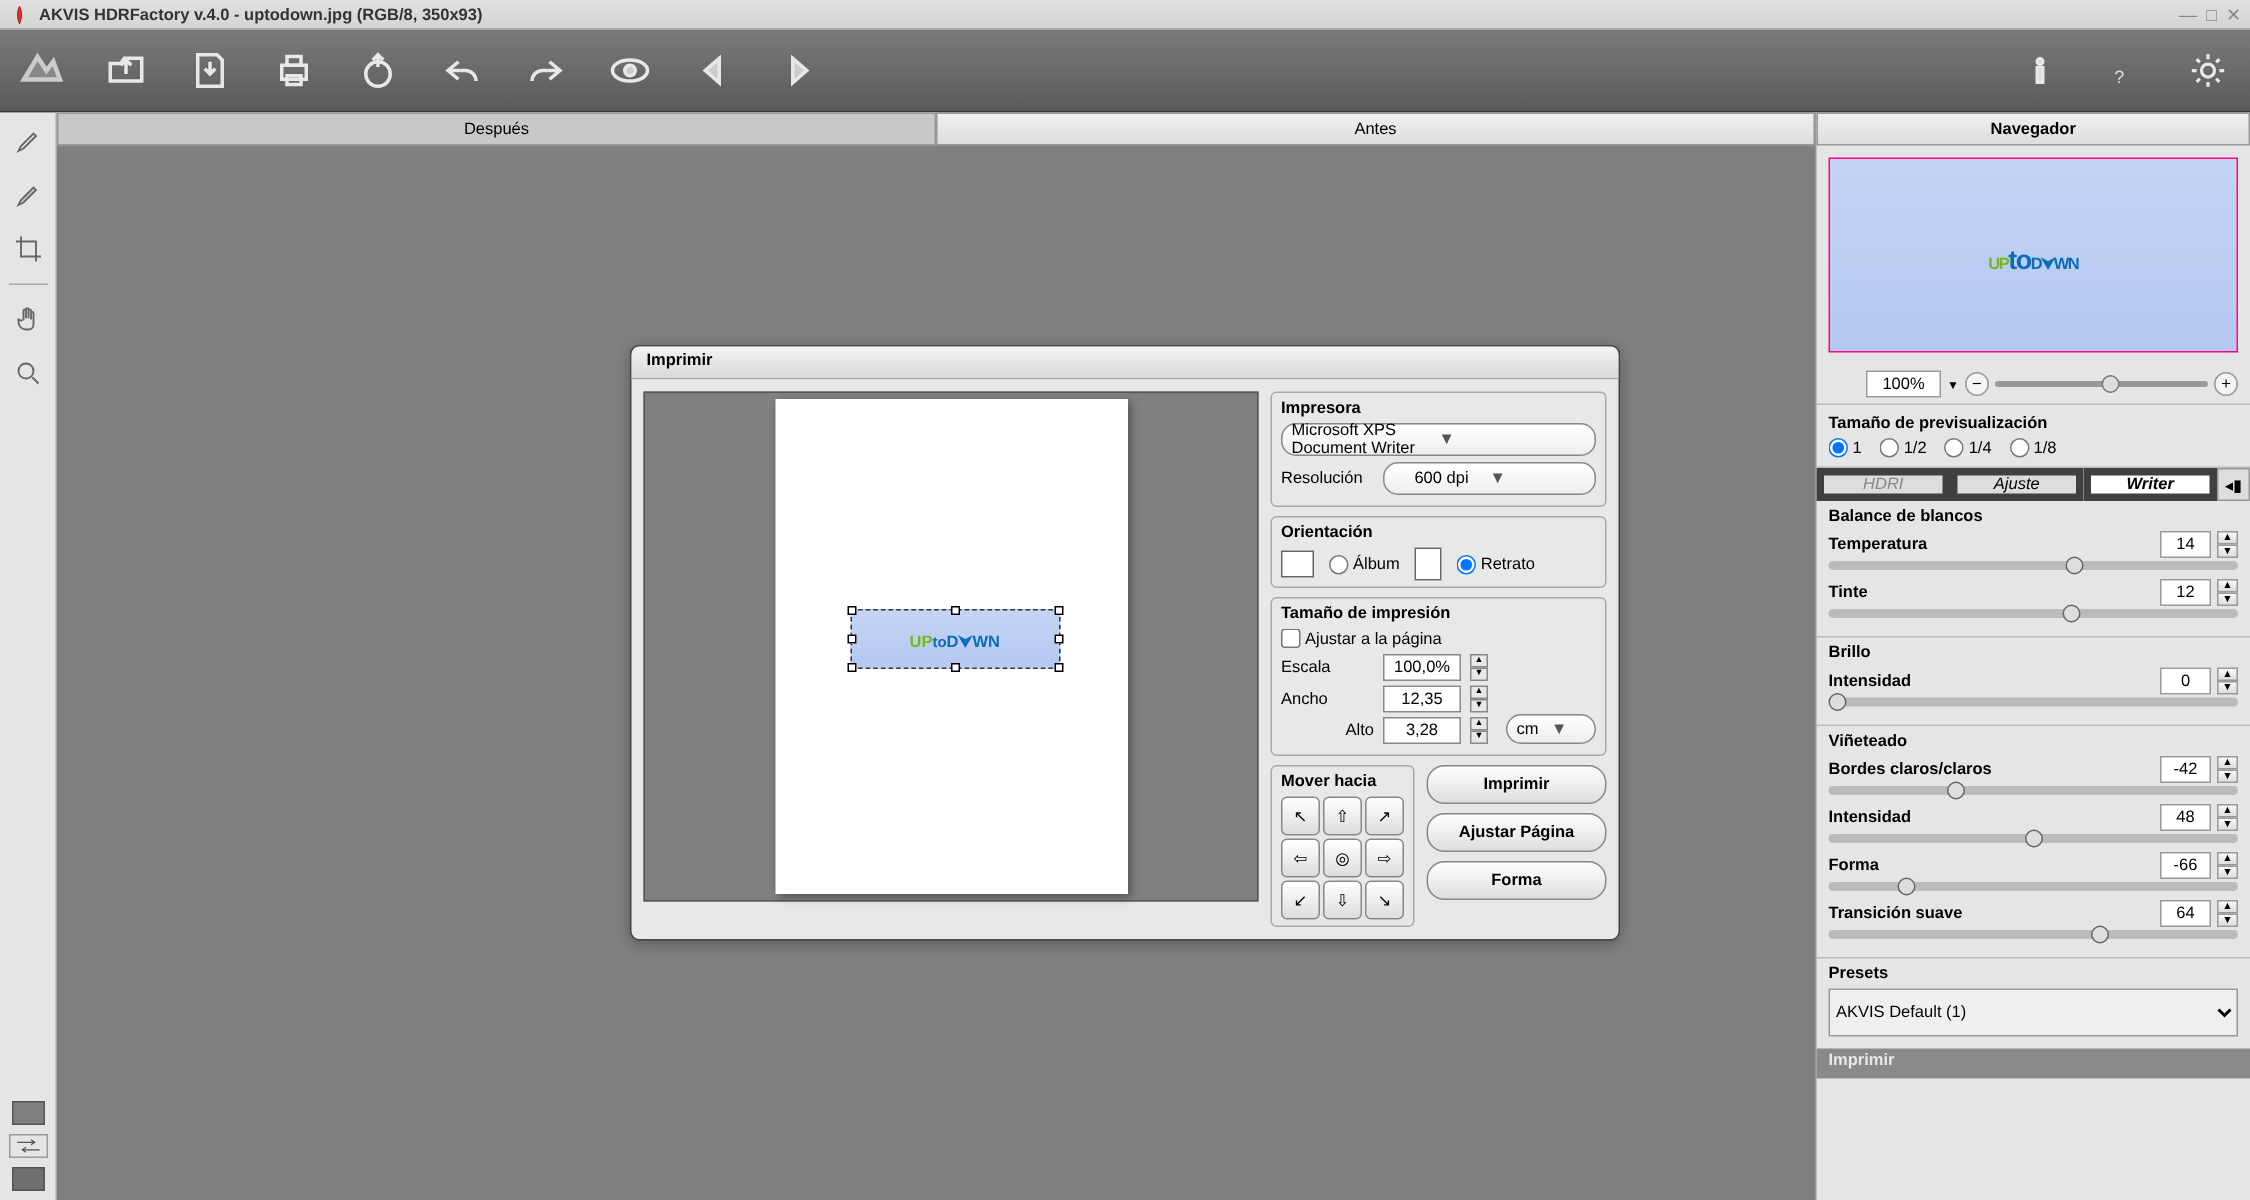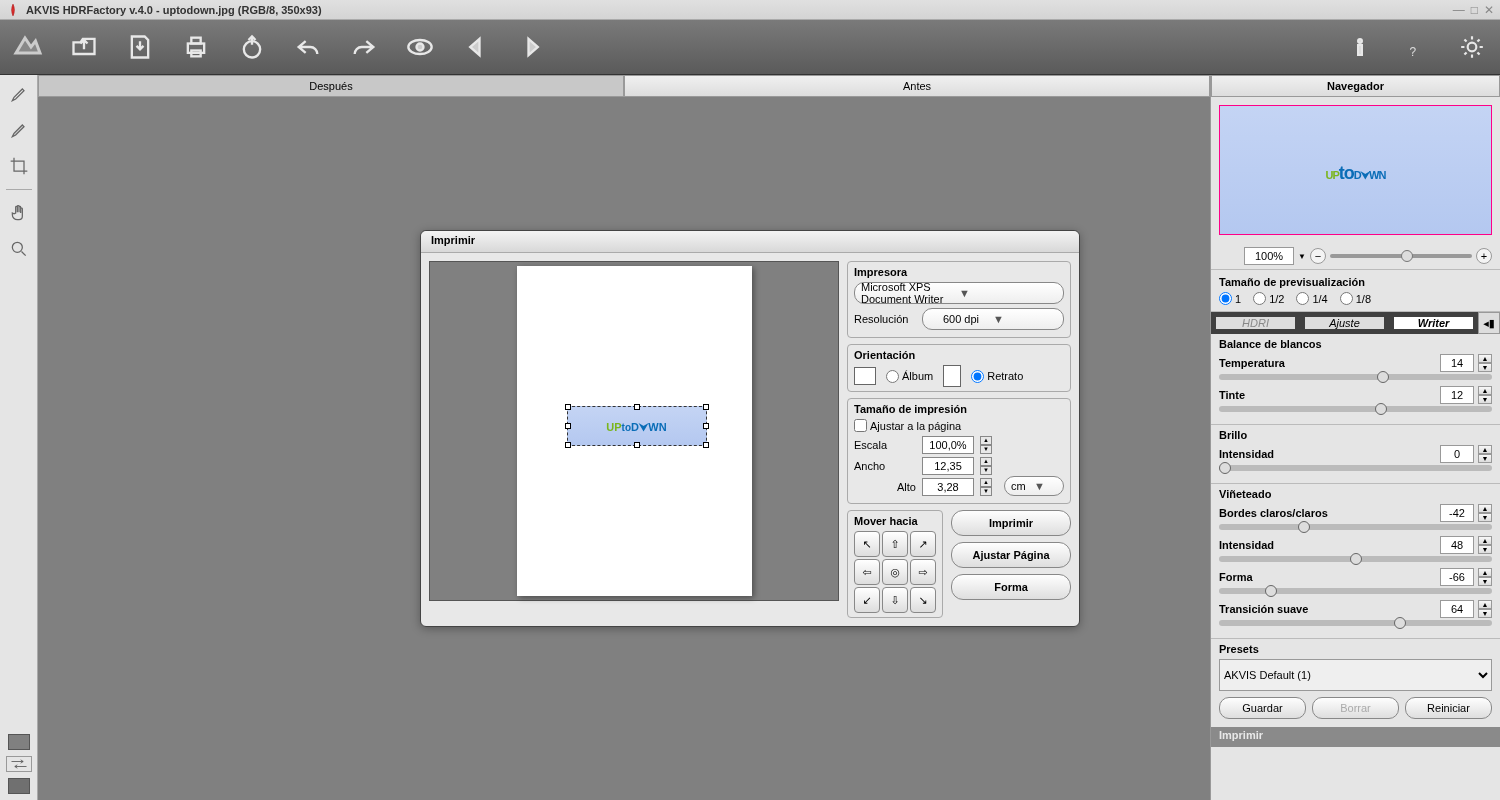--- a/index.html
+++ b/index.html
@@ -365,25 +365,20 @@
           </div>
         </div>
       <div class="slider">
           <div class="sthumb" style="left:64%"></div>
         </div>
     </div>
 
     <div class="presets">
       <div class="group-title">Presets</div>
       <select><option>AKVIS Default (1)</option></select>
-      <div class="preset-btns">
-        <div class="pbtn">Guardar</div>
-        <div class="pbtn dis">Borrar</div>
-        <div class="pbtn">Reiniciar</div>
-      </div>
     </div>
     <div class="imprim-bar">Imprimir</div>
   </div>
 </div>
 
 <div class="dialog">
   <div class="dialog-title">Imprimir</div>
   <div class="dialog-body">
     <div class="dlg-preview">
       <div class="page">

